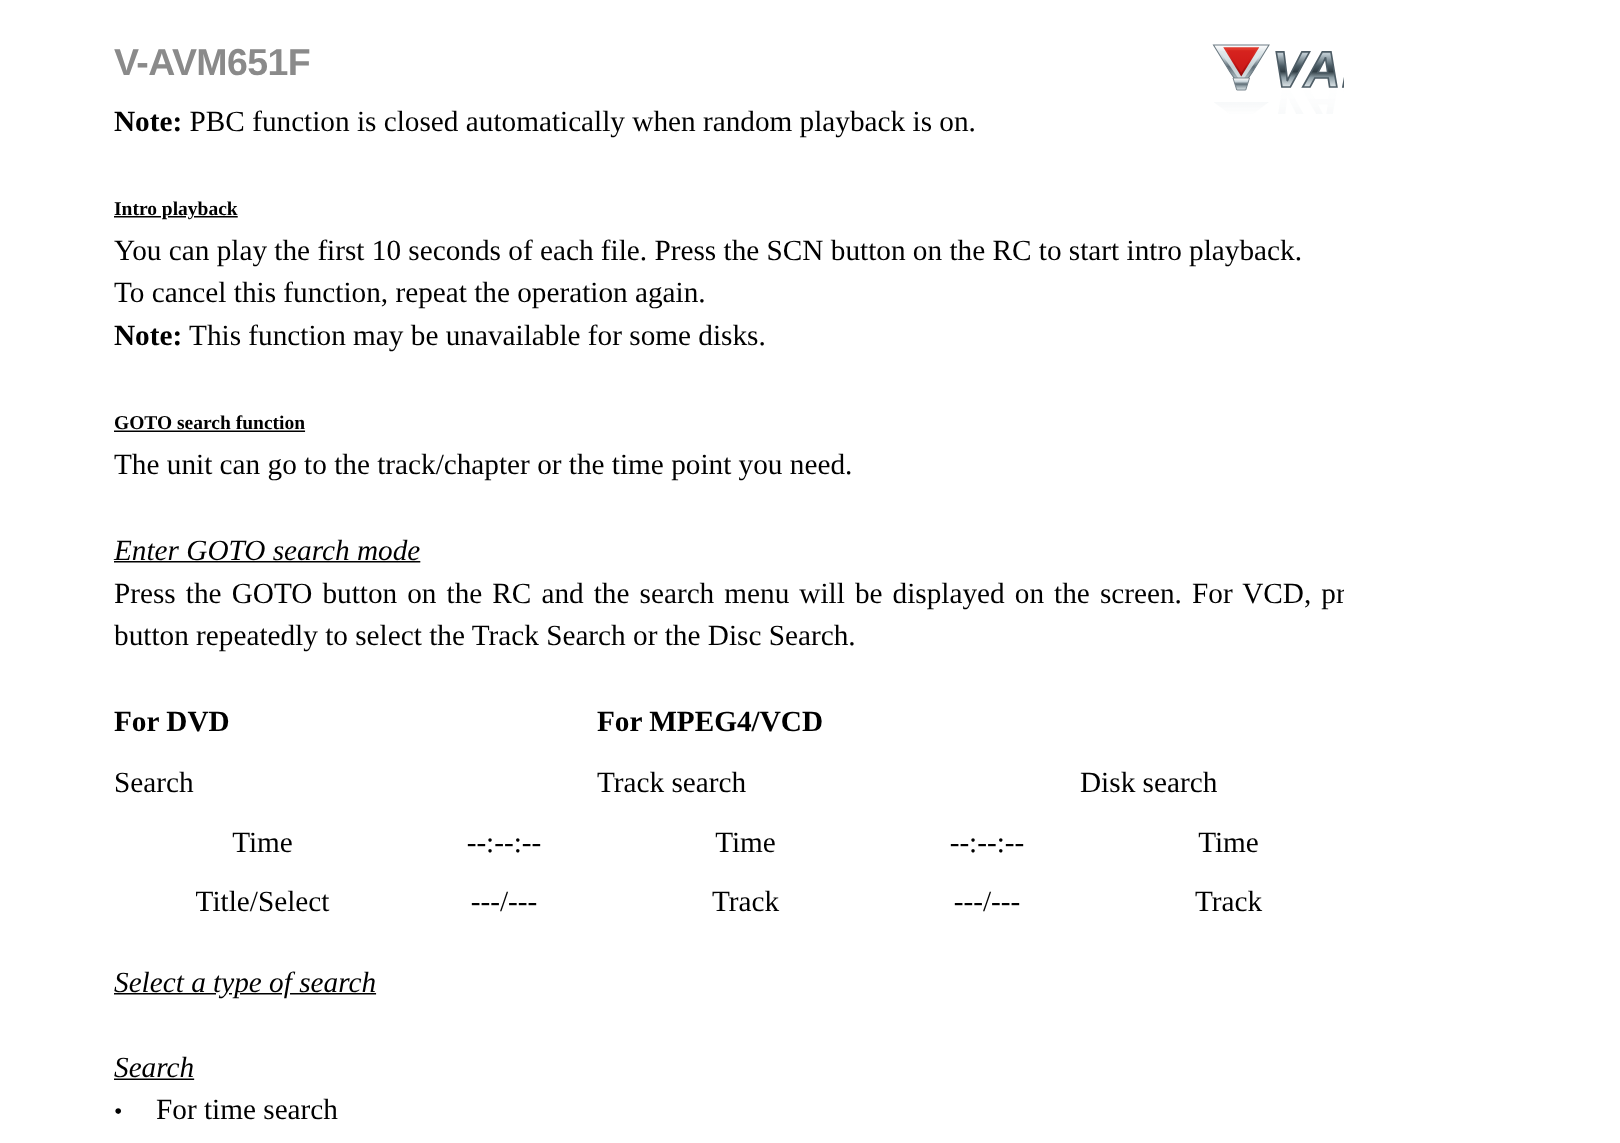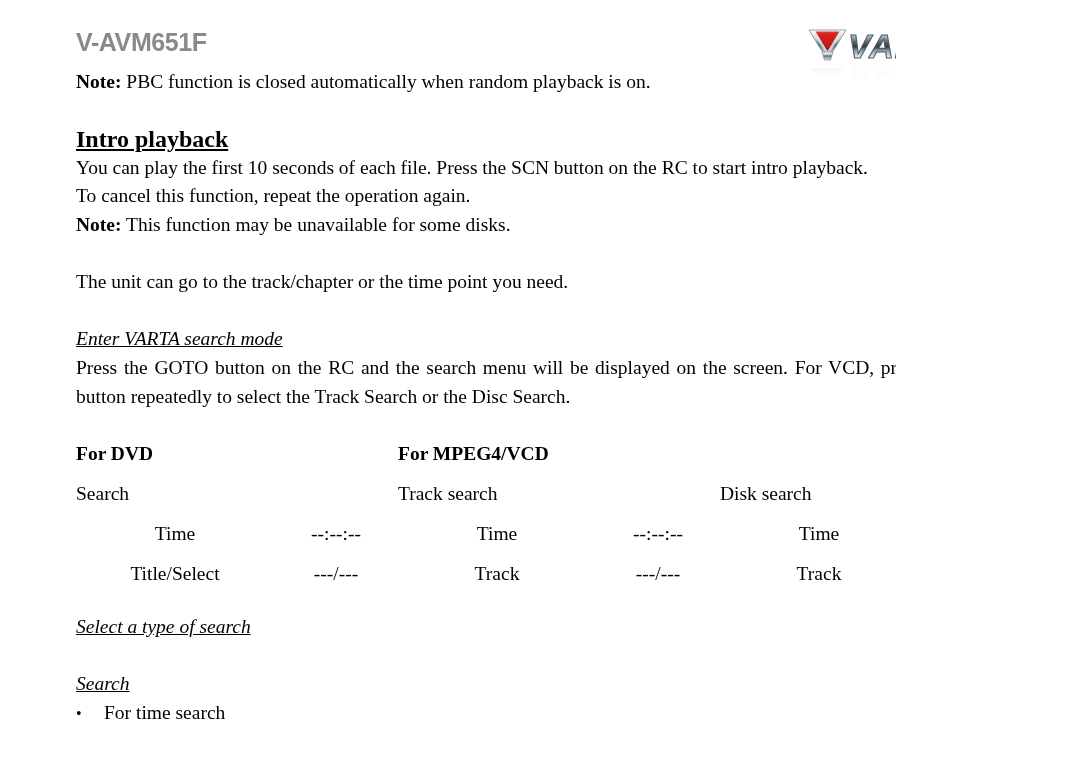--- a/index.html
+++ b/index.html
@@ -61,21 +61,21 @@
     margin: 0;
     white-space: pre-wrap;
   }
   .para.justify {
     text-align: justify;
     text-align-last: left;
   }
   .bold-lead { font-weight: bold; }
 
   .h-bold-underline {
-    font-size: 24px;
+    font-size: 13px;
     line-height: 28.6px;
     font-weight: bold;
     text-decoration: underline;
     display: inline-block;
     margin: 0;
   }
   .h-italic-underline {
     font-size: 19.5px;
     line-height: 28.6px;
     font-style: italic;
@@ -202,26 +202,29 @@
 
     <div>
       <span class="h-bold-underline">Intro playback</span>
     </div>
     <p class="para">You can play the first 10 seconds of each file. Press the SCN button on the RC to start intro playback.</p>
     <p class="para">To cancel this function, repeat the operation again.</p>
     <p class="para"><span class="bold-lead">Note:</span><span> This function may be unavailable for some disks.</span></p>
 
     <div class="blank"></div>
 
+    <div>
+      <span class="h-bold-underline">GOTO search function</span>
+    </div>
     <p class="para">The unit can go to the track/chapter or the time point you need.</p>
 
     <div class="blank"></div>
 
     <div>
-      <span class="h-italic-underline">Enter VARTA search mode</span>
+      <span class="h-italic-underline">Enter GOTO search mode</span>
     </div>
     <p class="para justify">Press the GOTO button on the RC and the search menu will be displayed on the screen. For VCD, press the GOTO button repeatedly to select the Track Search or the Disc Search.</p>
 
     <div class="blank"></div>
 
     <table class="search-table">
       <tbody>
         <tr class="row-head">
           <td class="col-label">For DVD</td>
           <td class="col-value"></td>

